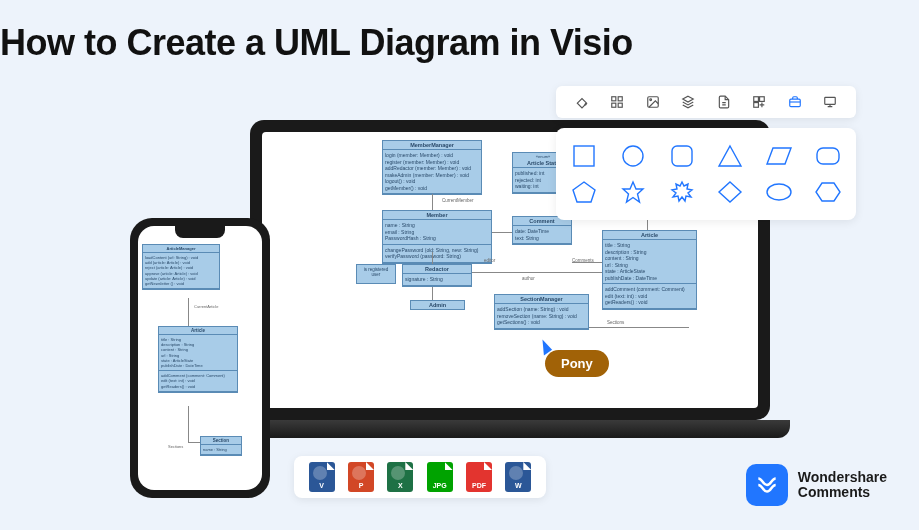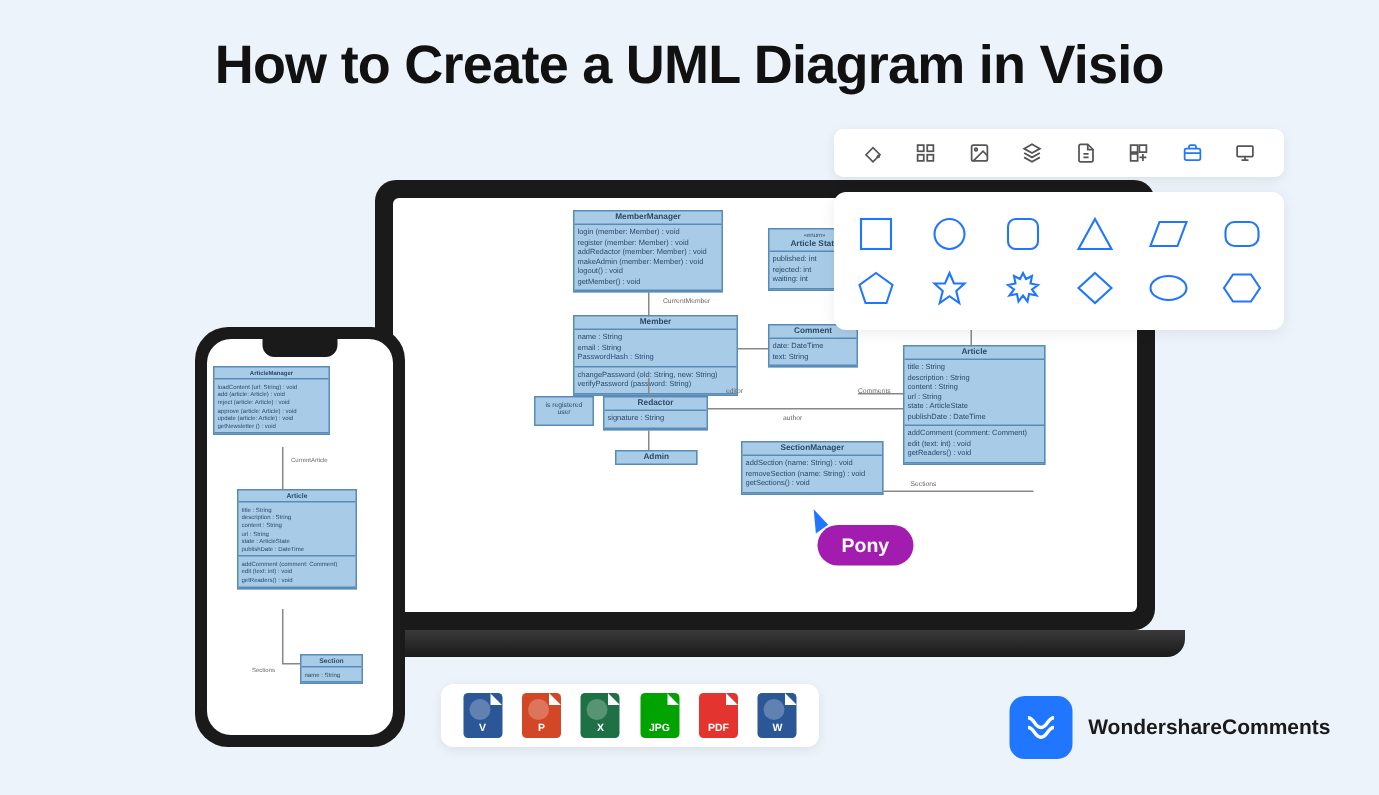--- a/index.html
+++ b/index.html
@@ -9,21 +9,21 @@
   background: #edf3fb;
   font-family: -apple-system, BlinkMacSystemFont, "Segoe UI", Arial, sans-serif;
   position: relative;
   overflow: hidden;
 }
 .title {
   position: absolute;
   top: 22px;
   left: 0;
   right: 0;
-  text-align: center;
+  text-align: left;
   font-size: 36px;
   font-weight: 800;
   color: #111;
   letter-spacing: -0.5px;
 }
 
 
 .laptop {
   position: absolute;
   top: 120px;
@@ -185,21 +185,21 @@
   height: 0;
   border-left: 8px solid transparent;
   border-right: 2px solid transparent;
   border-bottom: 14px solid #2176ff;
   transform: rotate(-35deg);
   position: absolute;
   top: -10px;
   left: -6px;
 }
 .cursor-label {
-  background: #a21caf;
+  background: #a16207;
   color: #fff;
   font-size: 13px;
   font-weight: 600;
   padding: 6px 16px;
   border-radius: 16px;
 }
 
 
 .export-bar {
   position: absolute;
@@ -266,21 +266,21 @@
   width: 42px;
   height: 42px;
   background: #2176ff;
   border-radius: 10px;
   display: flex;
   align-items: center;
   justify-content: center;
 }
 .brand-text {
   display: flex;
-  flex-direction: row;
+  flex-direction: column;
   line-height: 1.1;
 }
 .brand-line1 { font-size: 14px; font-weight: 600; color: #1a1a1a; }
 .brand-line2 { font-size: 14px; font-weight: 700; color: #1a1a1a; }
 </style>
 </head>
 <body>
 
 <h1 class="title">How to Create a UML Diagram in Visio</h1>
 

